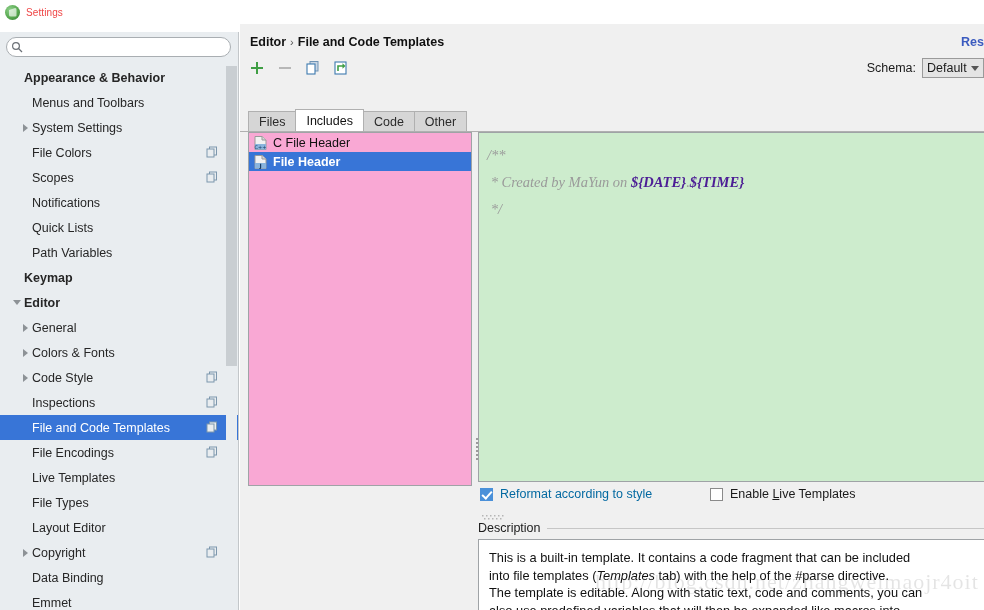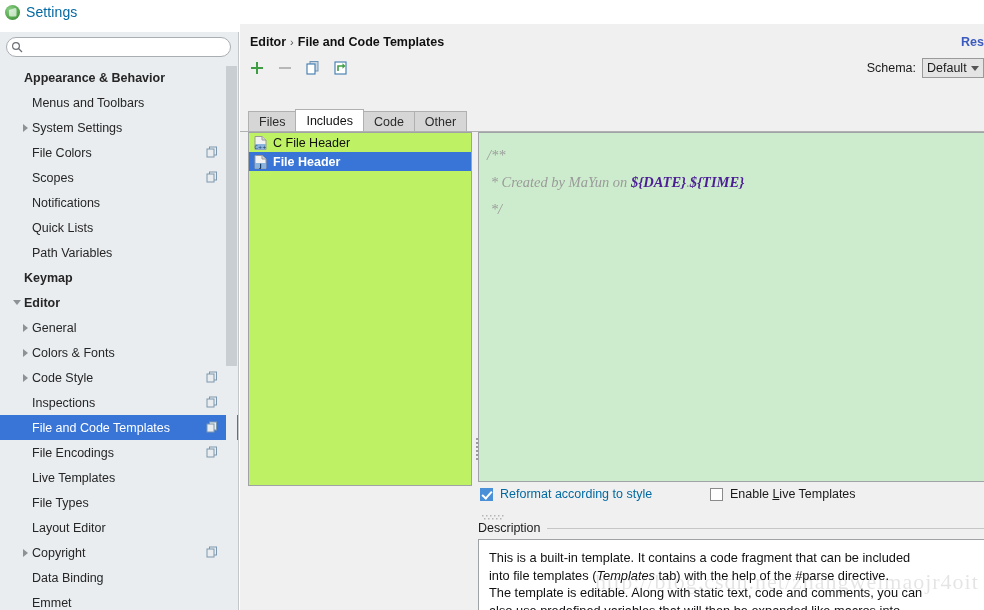--- a/index.html
+++ b/index.html
@@ -25,21 +25,21 @@
     width: 15px; height: 15px; border-radius: 50%;
     background: radial-gradient(circle at 35% 32%, #8ed08a 0%, #57a84f 55%, #2f7a31 100%);
     position: relative; flex: 0 0 auto;
   }
   .app-icon::after {
     content: ""; position: absolute; left: 3.5px; top: 3px;
     width: 8px; height: 9px; border-radius: 2px;
     background: #ffffff; opacity: .65;
     clip-path: polygon(0 30%, 100% 0, 100% 100%, 0 100%);
   }
-  .title-text { font-size: 14px; color: #0369a1; letter-spacing: .1px; }
+  .title-text { font-size: 10px; color: #ef4444; letter-spacing: .1px; }
 
   
   .sidebar {
     position: absolute; left: 0; top: 32px; width: 239px; height: 586px;
     background: #e9edf0; box-sizing: border-box;
     border-right: 1px solid #c3c7ca;
   }
   .search-wrap { padding: 5px 7px 6px 6px; }
   .search-box {
     position: relative; height: 20px; background: #ffffff;
@@ -142,21 +142,21 @@
     margin-right: -1px; box-sizing: border-box;
   }
   .tab.active { background: #ffffff; height: 23px; color: #111; }
   .tabstrip-line {
     position: absolute; left: 0; top: 107px; width: 744px; height: 1px; background: #b0b0b0;
   }
 
   
   .list-panel {
     position: absolute; left: 8px; top: 108px; width: 224px; height: 354px;
-    background: #bef264; border: 1px solid #9fa3a6; box-sizing: border-box;
+    background: #f9a8d4; border: 1px solid #9fa3a6; box-sizing: border-box;
   }
   .list-item {
     height: 19px; display: flex; align-items: center; gap: 6px;
     padding-left: 5px; font-size: 12.5px; color: #111; cursor: default;
   }
   .list-item.selected { background: #3875d7; color: #ffffff; font-weight: bold; }
   .fileicon { width: 13px; height: 14px; flex: 0 0 13px; }
 
   .splitter-h {
     position: absolute; left: 233px; top: 414px; width: 7px; height: 24px;

